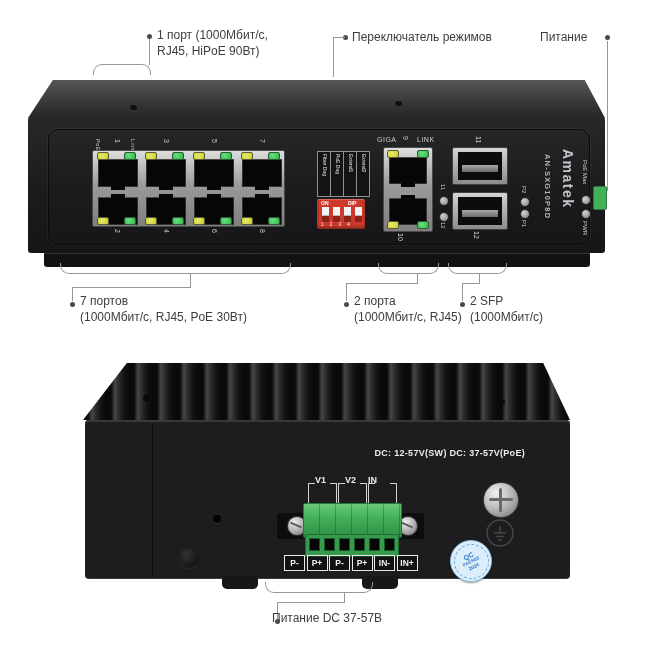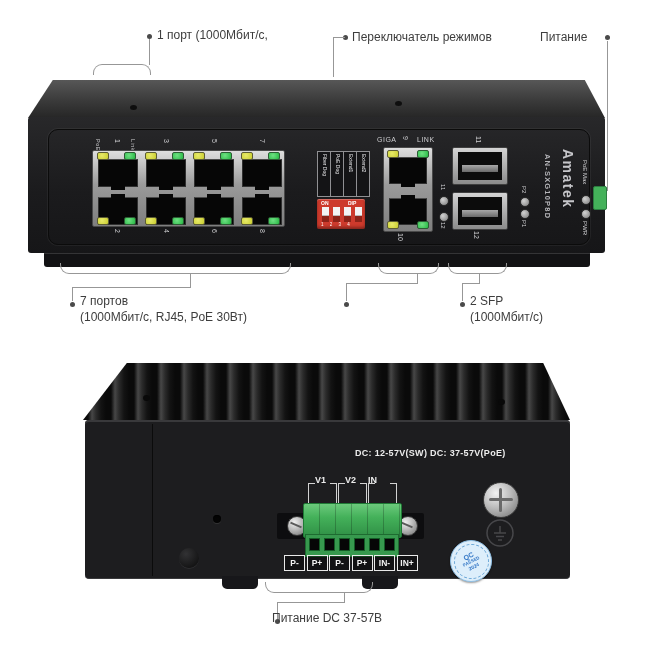--- a/index.html
+++ b/index.html
@@ -73,20 +73,21 @@
   .qc-txt{position:absolute;inset:0;display:flex;flex-direction:column;align-items:center;justify-content:center;
       transform:rotate(-27deg);color:#3a7bc8;text-align:center;}
 </style>
 </head>
 <body>
 
 <div id="scene">
 
   <div class="ann" style="left:157px;top:28px;">
     <div>1 порт (1000Мбит/с,</div>
+    <div>RJ45, HiPoE 90Вт)</div>
   </div>
   <div class="cdot" style="left:147px;top:34px;"></div>
   <div class="ln" style="left:149px;top:39px;width:1px;height:26px;"></div>
   <div class="brk-dn" style="left:93px;top:64px;width:56px;"></div>
 
   <div class="ann" style="left:352px;top:30px;">
     <span>Переключатель режимов</span>
   </div>
   <div class="cdot" style="left:343px;top:35px;"></div>
   <div class="ln" style="left:333px;top:37px;width:12px;height:1px;"></div>
@@ -233,40 +234,44 @@
   <div class="ann" style="left:80px;top:294px;">
     <div>7 портов</div>
     <div>(1000Мбит/с, RJ45, PoE 30Вт)</div>
   </div>
 
   <div class="brk-up" style="left:378px;top:263px;width:59px;"></div>
   <div class="ln" style="left:417px;top:274px;width:1px;height:10px;"></div>
   <div class="ln" style="left:346px;top:283px;width:72px;height:1px;"></div>
   <div class="ln" style="left:346px;top:283px;width:1px;height:18px;"></div>
   <div class="cdot" style="left:344px;top:302px;"></div>
+  <div class="ann" style="left:354px;top:294px;">
+    <div>2 порта</div>
+    <div>(1000Мбит/с, RJ45)</div>
+  </div>
 
   <div class="brk-up" style="left:448px;top:263px;width:57px;"></div>
   <div class="ln" style="left:479px;top:274px;width:1px;height:10px;"></div>
   <div class="ln" style="left:462px;top:283px;width:18px;height:1px;"></div>
   <div class="ln" style="left:462px;top:283px;width:1px;height:18px;"></div>
   <div class="cdot" style="left:460px;top:302px;"></div>
   <div class="ann" style="left:470px;top:294px;">
     <div>2 SFP</div>
     <div>(1000Мбит/с)</div>
   </div>
 
   <div class="fins"></div>
   <div class="abs" style="left:143px;top:395px;width:7px;height:6px;border-radius:50%;background:#090909;"></div>
   <div class="abs" style="left:498px;top:399px;width:7px;height:6px;border-radius:50%;background:#090909;"></div>
   <div class="face2"></div>
   <div class="ln" style="left:152px;top:424px;width:1px;height:152px;background:#0b0b0b;"></div>
   <div class="tab2" style="left:222px;"></div>
   <div class="tab2" style="left:362px;"></div>
 
-  <div class="abs" style="left:355px;top:448px;width:170px;text-align:left;font:bold 9px 'Liberation Sans',sans-serif;color:#ececec;letter-spacing:.3px;">DC: 12-57V(SW) DC: 37-57V(PoE)</div>
+  <div class="abs" style="left:355px;top:448px;width:170px;text-align:right;font:bold 9px 'Liberation Sans',sans-serif;color:#ececec;letter-spacing:.3px;">DC: 12-57V(SW) DC: 37-57V(PoE)</div>
 
   <span class="vlabel" style="left:315px;">V1</span>
   <div class="ck-l" style="left:308px;top:483px;"></div>
   <div class="ck-r" style="left:330px;top:483px;"></div>
   <span class="vlabel" style="left:345px;">V2</span>
   <div class="ck-l" style="left:338px;top:483px;"></div>
   <div class="ck-r" style="left:360px;top:483px;"></div>
   <span class="vlabel" style="left:368px;">IN</span>
   <div class="ck-l" style="left:368px;top:483px;"></div>
   <div class="ck-r" style="left:390px;top:483px;"></div>

